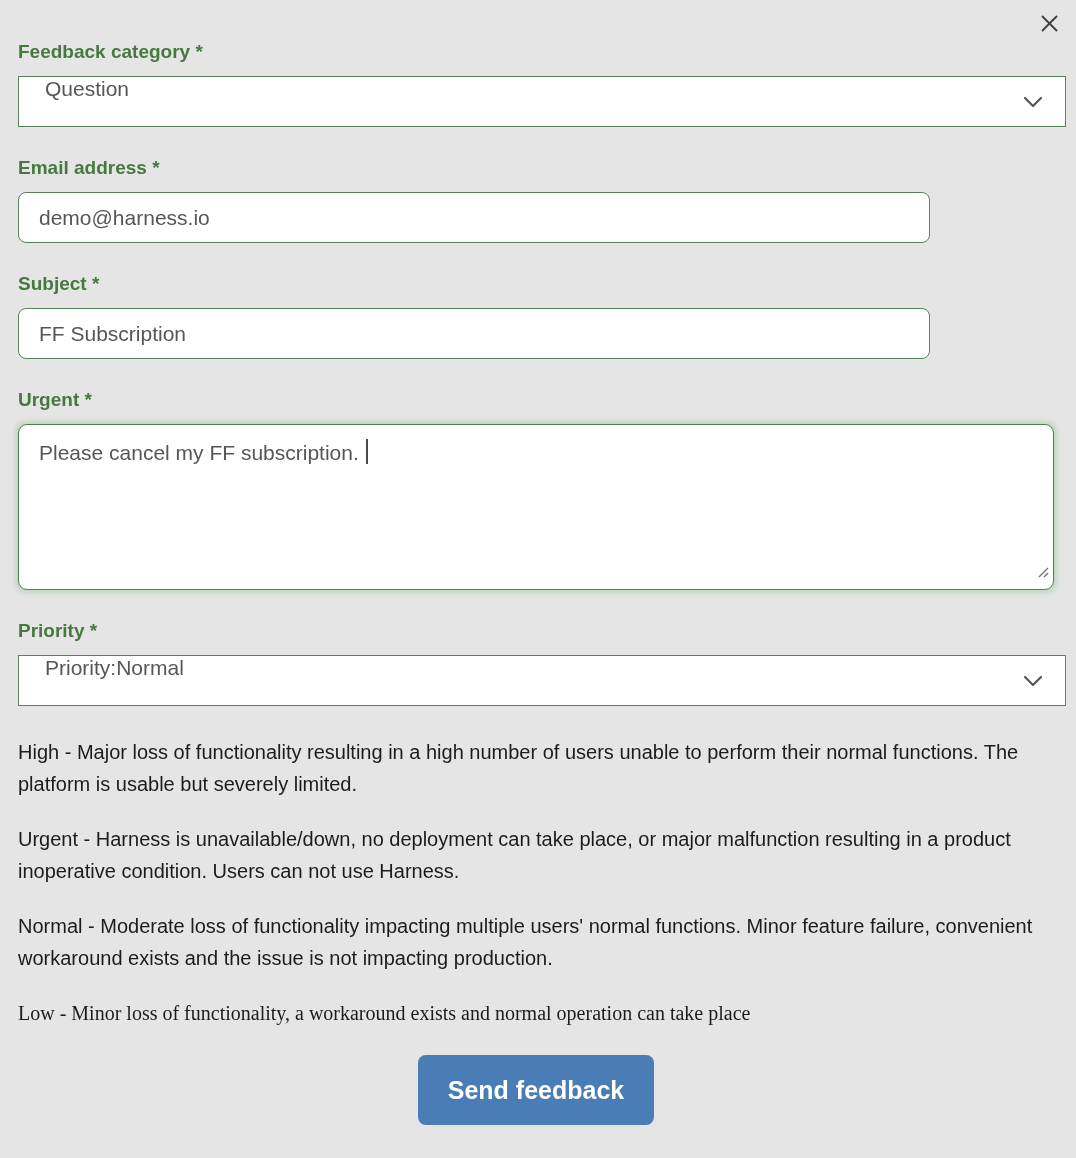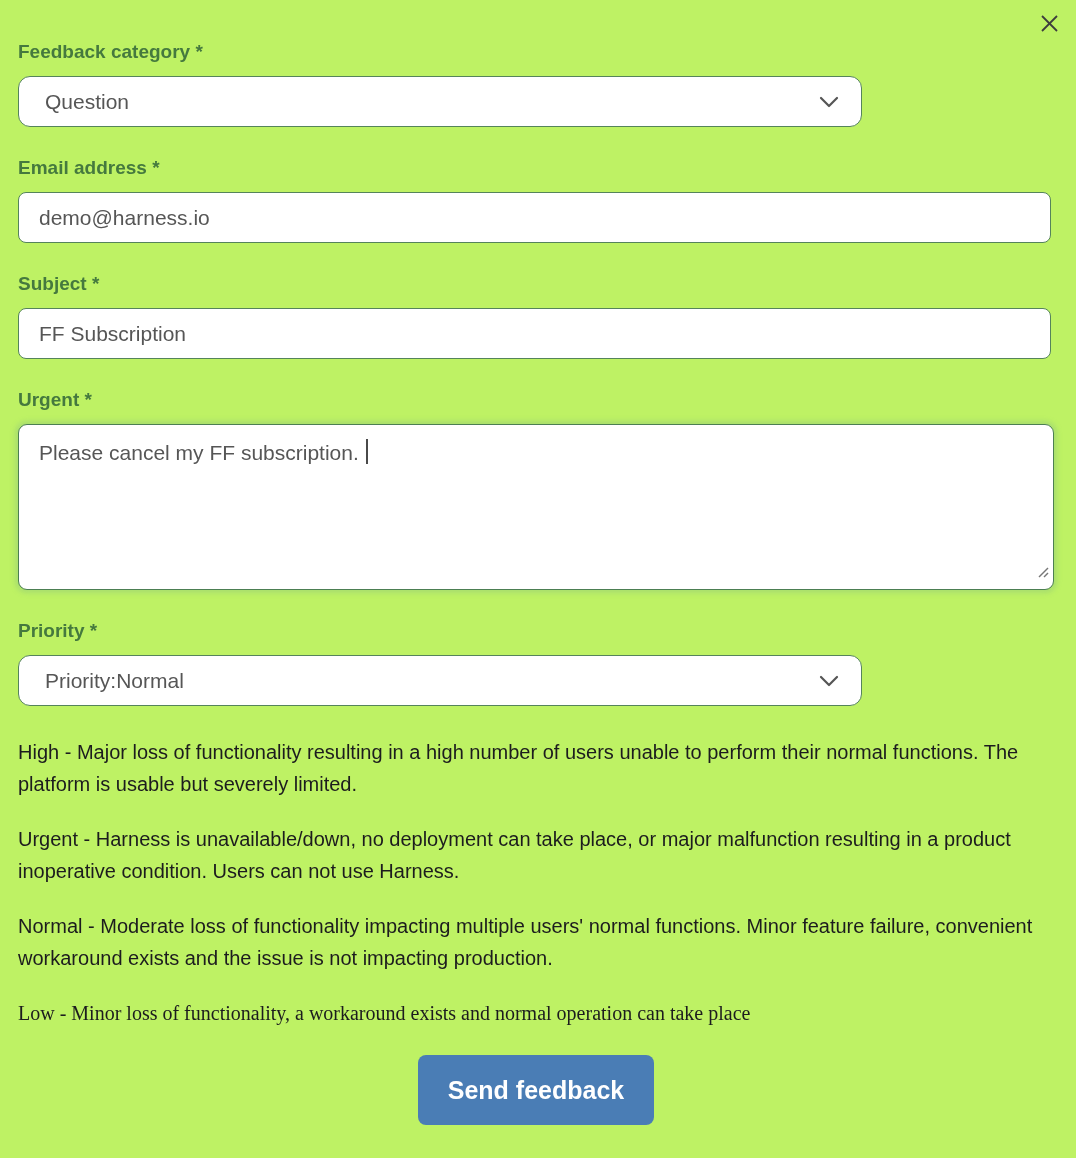--- a/index.html
+++ b/index.html
@@ -6,21 +6,21 @@
   html, body {
     width: 1076px;
     background: #ffffff;
     font-family: "Liberation Sans", "DejaVu Sans", sans-serif;
   }
   .dialog {
     position: relative;
     width: 1076px;
     min-height: 1158px;
     padding: 0 22px 20px 18px;
-    background: #bef264;
+    background: #e5e5e5;
   }
   .close-btn {
     position: absolute;
     top: 12px;
     right: 14px;
     width: 26px;
     height: 26px;
     background: none;
     border: none;
     cursor: pointer;
@@ -33,38 +33,37 @@
     font-size: 19px;
     font-weight: bold;
     line-height: 23px;
     color: #45793e;
   }
   .field-label .req { color: #45793e; }
   .field { margin-bottom: 29px; }
   .field.first { padding-top: 40px; }
   .control {
     display: flex;
-    align-items: center;
-    width: 844px;
+    width: 1048px;
     height: 51px;
     border: 1px solid #55845b;
-    border-radius: 12px;
+    border-radius: 0;
     background: #ffffff;
     font-size: 21px;
     color: #565656;
   }
   .select-box {
     justify-content: space-between;
     padding: 0 22px 0 26px;
     cursor: default;
   }
   .select-box .chev { display: flex; align-items: center; }
   input.text-input {
     display: block;
-    width: 1033px;
+    width: 912px;
     height: 51px;
     border: 1px solid #55845b;
     border-radius: 8px;
     padding: 0 20px;
     font-family: "Liberation Sans", "DejaVu Sans", sans-serif;
     font-size: 21px;
     color: #565656;
     outline: none;
     background: #ffffff;
   }

